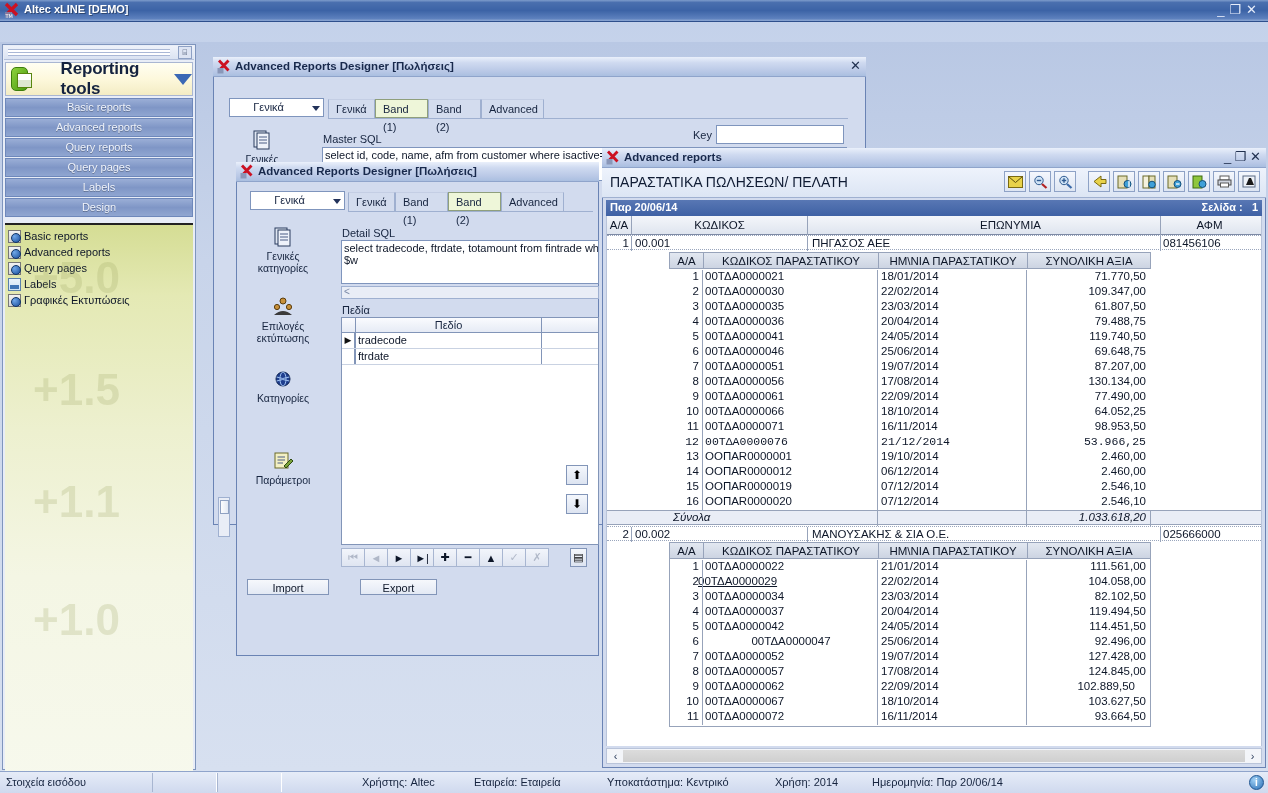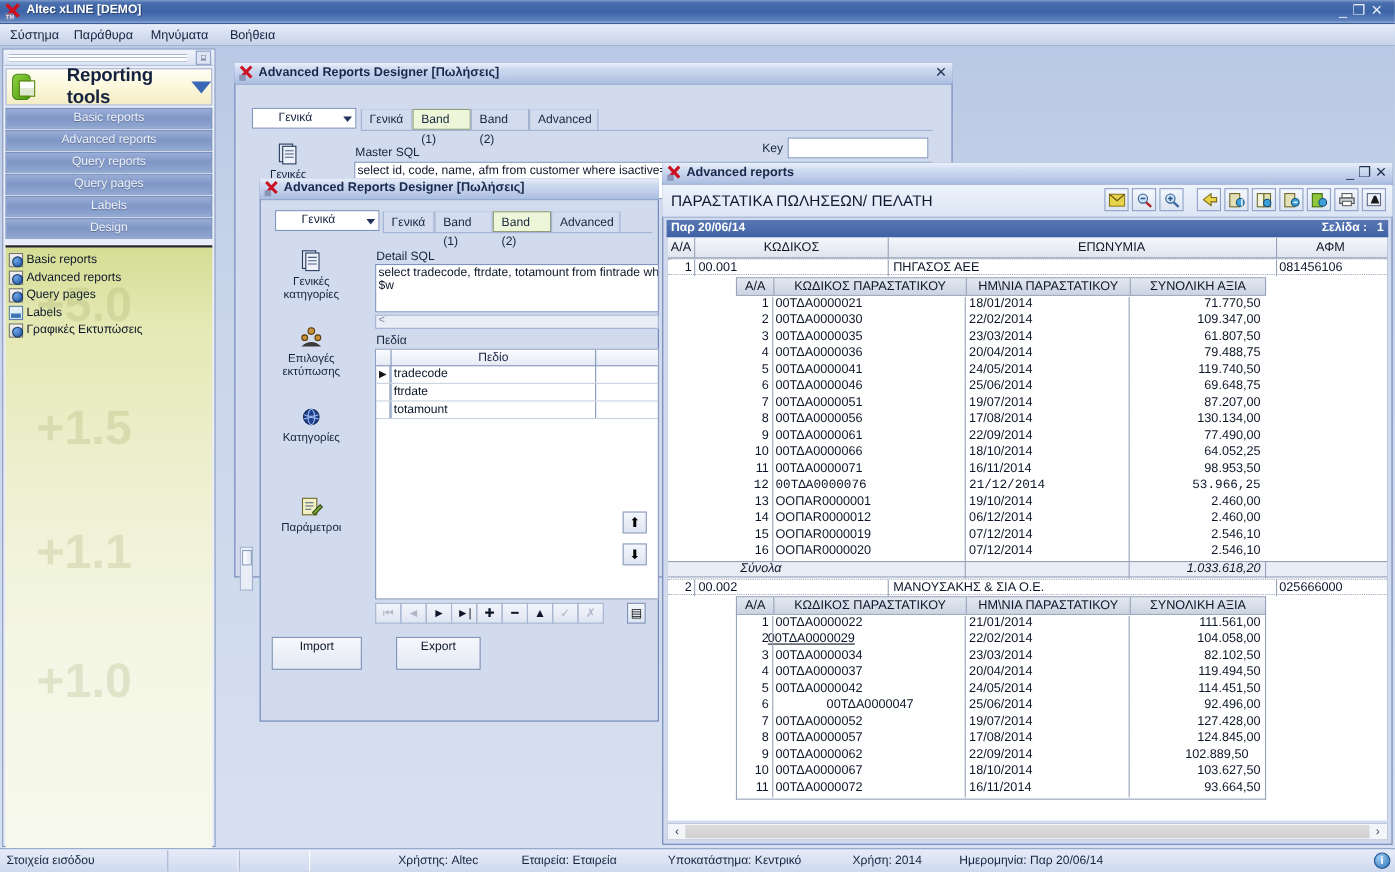--- a/index.html
+++ b/index.html
@@ -263,21 +263,21 @@
   .navbtns .nb.dim { color: #b0b8c8; }
 
   .arrbtn {
     position: absolute; width: 22px; height: 20px;
     background: linear-gradient(to bottom, #f4f7fc, #dde4f1);
     border: 1px solid #8295b8;
     display: flex; align-items: center; justify-content: center;
     font-size: 12px; color: #000;
   }
   .pbtn {
-    position: absolute; height: 30px;
+    position: absolute; height: 16px;
     background: linear-gradient(to bottom, #f6f8fc, #e3e9f4);
     border: 1px solid #8295b8;
     font-size: 11px; color: #0d1628;
     text-align: center; line-height: 17px;
   }
   .vscroll {
     position: absolute; width: 13px; background: #e9edf6; border: 1px solid #9fb0d0;
   }
   .vscroll .thumb {
     position: absolute; left: 1px; width: 9px; height: 14px;
@@ -402,26 +402,20 @@
         <rect x="1" y="10" width="7" height="6" fill="#7a8ab0" opacity="0.85"></rect>
         <text x="1.5" y="15.5" font-size="5" fill="#ffffff" font-family="DejaVu Sans, sans-serif">TM</text>
       </svg>
     </span>
     <span class="tb-text">Altec xLINE [DEMO]</span>
     <span class="tb-btns">
       <span>_</span><span>❐</span><span>✕</span>
     </span>
   </div>
 
-  <div class="app-menu">
-    <div class="mi" style="left:4px">Σύστημα</div>
-    <div class="mi" style="left:62px">Παράθυρα</div>
-    <div class="mi" style="left:132px">Μηνύματα</div>
-    <div class="mi" style="left:204px">Βοήθεια</div>
-  </div>
 
   <div class="desktop"></div>
 
   <div class="nav-panel">
     <div class="nav-grip">
       <div class="lines"></div>
       <div class="pinbtn">⌸</div>
     </div>
 
     <div class="nav-header">
@@ -619,26 +613,20 @@
 
         <div class="grid-row" style="top:15px;">
           <div class="sel-ind">▶</div>
           <div class="cell">tradecode</div>
           <div class="grid-vline" style="left:13px; top:0; bottom:0;"></div>
           <div class="grid-vline" style="left:199px; top:0; bottom:0;"></div>
         </div>
         <div class="grid-row" style="top:31px;">
           <div class="sel-ind"></div>
           <div class="cell">ftrdate</div>
-          <div class="grid-vline" style="left:13px; top:0; bottom:0;"></div>
-          <div class="grid-vline" style="left:199px; top:0; bottom:0;"></div>
-        </div>
-        <div class="grid-row" style="top:47px;">
-          <div class="sel-ind"></div>
-          <div class="cell">totamount</div>
           <div class="grid-vline" style="left:13px; top:0; bottom:0;"></div>
           <div class="grid-vline" style="left:199px; top:0; bottom:0;"></div>
         </div>
       </div>
 
       <div class="arrbtn" style="left:330px; top:283px;">⬆</div>
       <div class="arrbtn" style="left:330px; top:312px;">⬇</div>
 
       <div class="navbtns" style="left:105px; top:366px;">
         <div class="nb dim">⏮</div>

